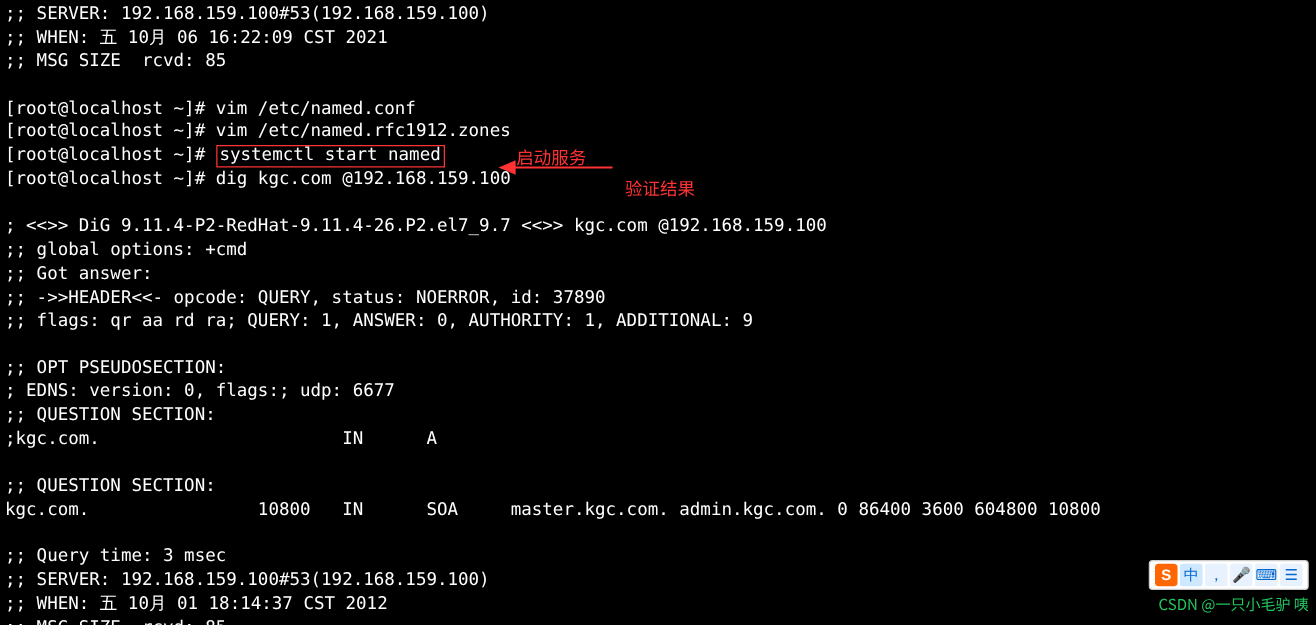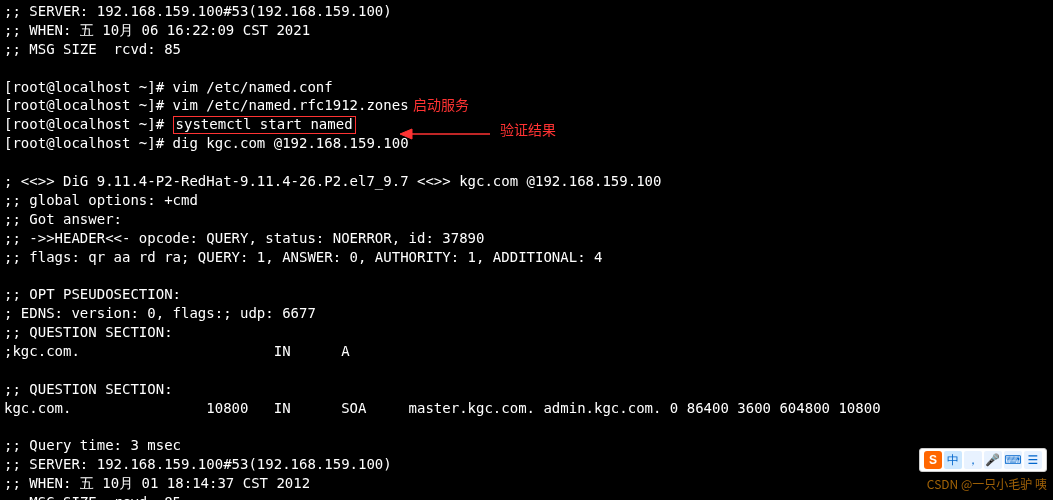--- a/index.html
+++ b/index.html
@@ -21,32 +21,33 @@
     padding: 0 2px;
     display: inline-block;
     line-height: 1.1;
     text-align: right;
   }
   .annot {
     position: absolute;
     color: #f33;
     font-family: "SimSun","Noto Sans CJK SC",sans-serif;
     font-size: 14px;
+    margin-top: 22px;
   }
   .arrow {
     position: absolute;
     stroke: #f33;
     fill: #f33;
     overflow: visible;
   }
   .watermark {
     position: absolute;
     right: 6px;
     bottom: 8px;
-    color: #a16207;
+    color: #22c55e;
     font-family: "SimSun","Noto Sans CJK SC",sans-serif;
     font-size: 12px;
   }
   .ime-bar {
     position: absolute;
     right: 6px;
     bottom: 28px;
     display: flex;
     align-items: center;
     gap: 2px;
@@ -91,21 +92,21 @@
 <span></span>
 <span>[root@localhost ~]# </span><span>vim /etc/named.conf</span>
 <span>[root@localhost ~]# </span><span>vim /etc/named.rfc1912.zones</span>
 <span>[root@localhost ~]# </span><span class="redbox">systemctl start named</span>
 <span>[root@localhost ~]# </span><span>dig kgc.com @192.168.159.100</span>
 <span></span>
 <span>; &lt;&lt;&gt;&gt; DiG 9.11.4-P2-RedHat-9.11.4-26.P2.el7_9.7 &lt;&lt;&gt;&gt; kgc.com @192.168.159.100</span>
 <span>;; global options: +cmd</span>
 <span>;; Got answer:</span>
 <span>;; -&gt;&gt;HEADER&lt;&lt;- opcode: QUERY, status: NOERROR, id: 37890</span>
-<span>;; flags: qr aa rd ra; QUERY: 1, ANSWER: 0, AUTHORITY: 1, ADDITIONAL: 4</span>
+<span>;; flags: qr aa rd ra; QUERY: 1, ANSWER: 0, AUTHORITY: 1, ADDITIONAL: 9</span>
 <span></span>
 <span>;; OPT PSEUDOSECTION:</span>
 <span>; EDNS: version: 0, flags:; udp: 6677</span>
 <span>;; QUESTION SECTION:</span>
 <span>;kgc.com.                       IN      A</span>
 <span></span>
 <span>;; QUESTION SECTION:</span>
 <span>kgc.com.                10800   IN      SOA     master.kgc.com. admin.kgc.com. 0 86400 3600 604800 10800</span>
 <span></span>
 <span>;; Query time: 3 msec</span>

